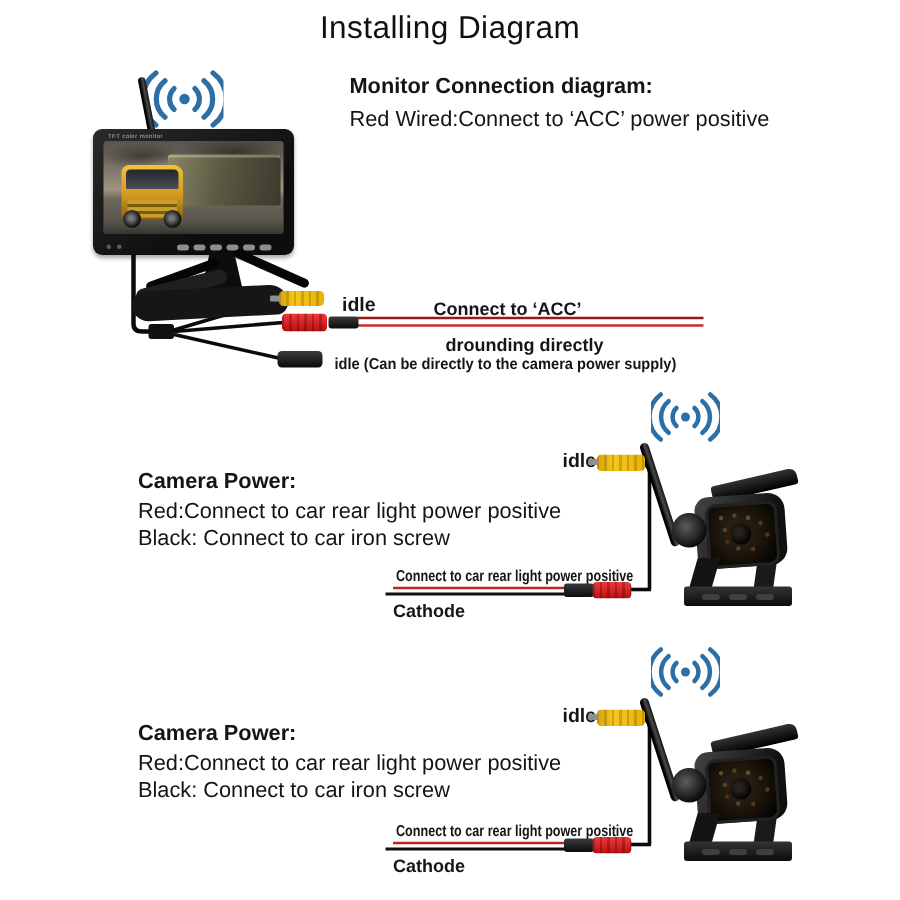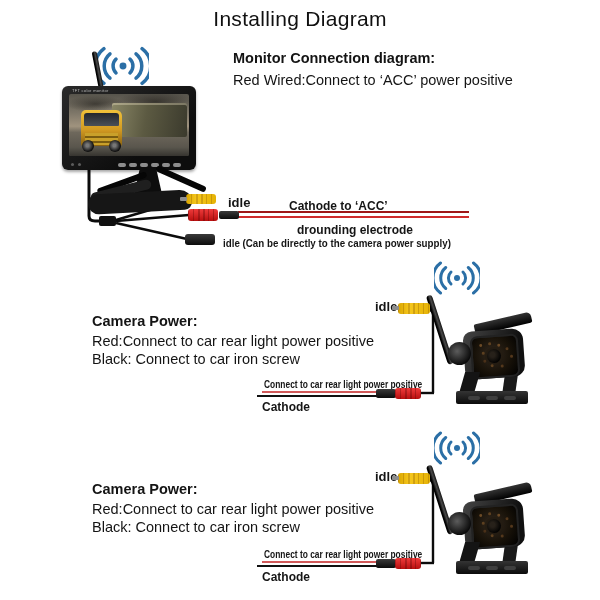--- a/index.html
+++ b/index.html
@@ -198,22 +198,22 @@
 
   <div class="conn conn-yellow" style="left:186px;top:194px;width:30px;height:10px;"></div>
   <div class="conn conn-red" style="left:188px;top:209px;width:30px;height:12px;"></div>
   <div class="conn conn-black" style="left:219px;top:211px;width:20px;height:8px;border-radius:2px;"></div>
   <div class="conn conn-black" style="left:185px;top:234px;width:30px;height:11px;"></div>
 
   <div class="tline ml1">Red Wired:Connect to ‘ACC’ power positive</div>
   <div class="tline bold mh">Monitor Connection diagram:</div>
 
   <div class="lbl lbl-idle-top">idle</div>
-  <div class="lbl lbl-acc">Cathode to ‘ACC’</div>
-  <div class="lbl lbl-ground">drounding electrode</div>
+  <div class="lbl lbl-acc">Connect to ‘ACC’</div>
+  <div class="lbl lbl-ground">drounding directly</div>
   <div class="lbl lbl-idle2">idle (Can be directly to the camera power supply)</div>
 
   <svg class="wifi" style="left:434px;top:260px;" width="46" height="36" viewBox="0 0 60 48">
     <circle cx="30" cy="24" r="4"></circle>
     <path d="M22,16 a11,11 0 0 0 0,16"></path>
       <path d="M15,10 a18,18 0 0 0 0,28"></path>
       <path d="M8,4 a25,25 0 0 0 0,40"></path>
     <path d="M38,16 a11,11 0 0 1 0,16"></path>
       <path d="M45,10 a18,18 0 0 1 0,28"></path>
       <path d="M52,4 a25,25 0 0 1 0,40"></path>

